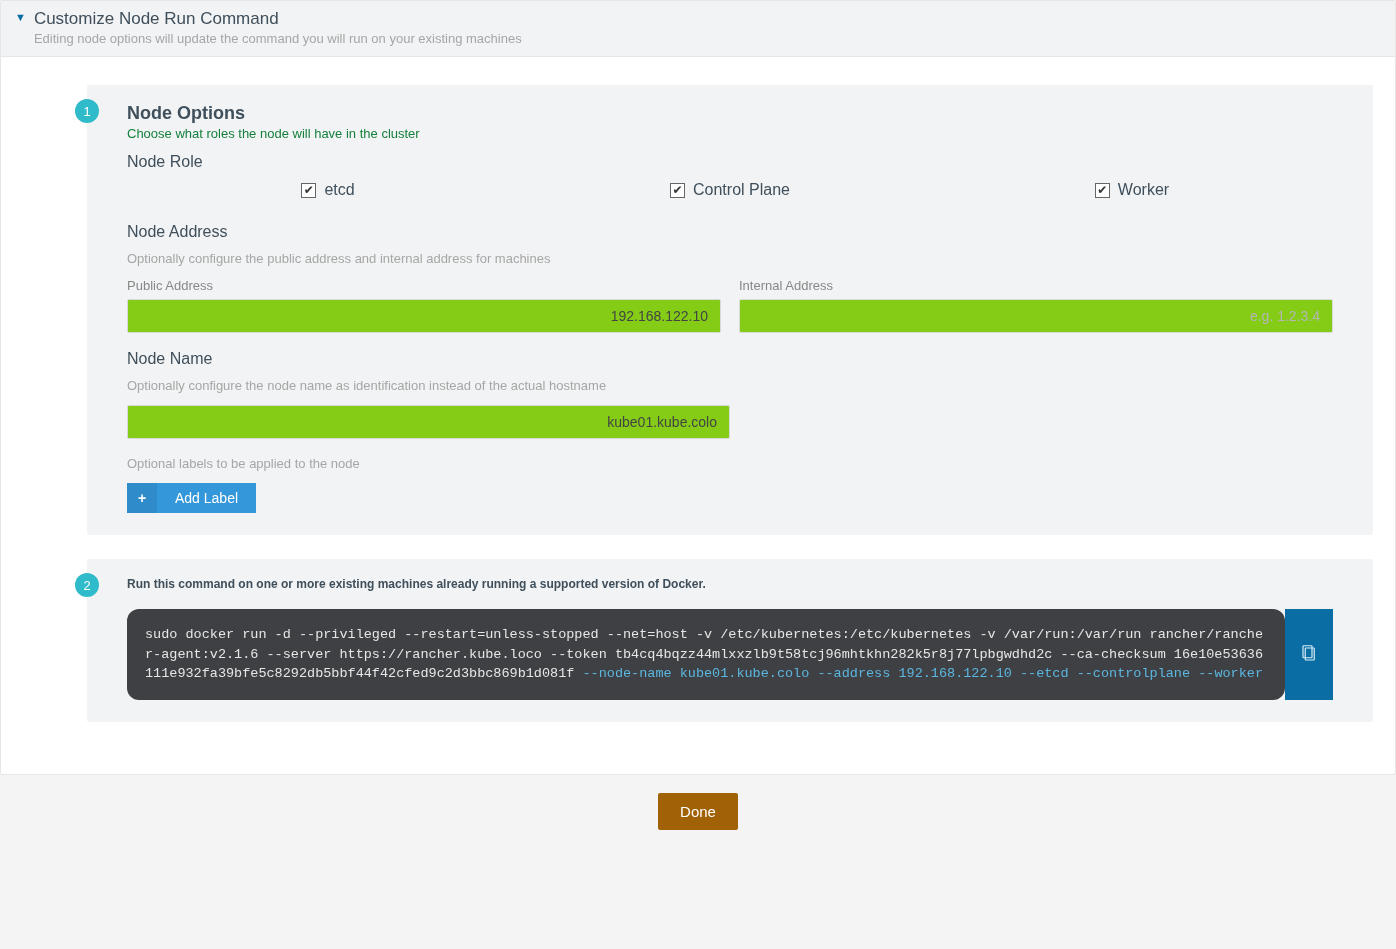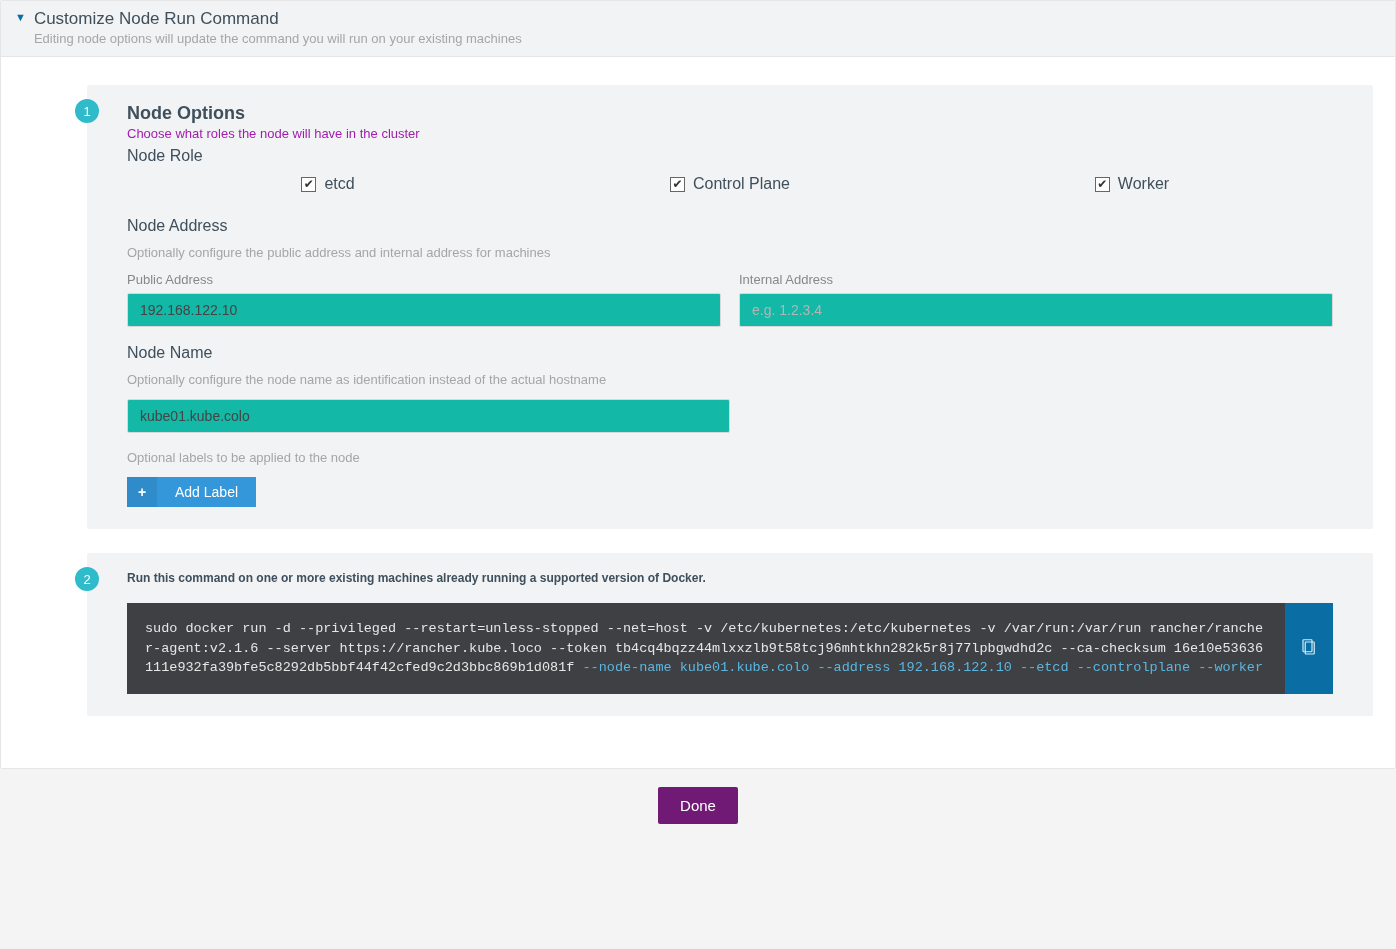--- a/index.html
+++ b/index.html
@@ -72,22 +72,22 @@
     }
 
     .section-title {
       font-size: 18px;
       color: #3f4f5b;
       font-weight: 700;
       margin-bottom: 2px;
     }
     .section-sub {
       font-size: 13px;
-      color: #a21caf;
-      margin-bottom: 6px;
+      color: #15803d;
+      margin-bottom: 12px;
     }
 
     .label-heading {
       font-size: 16px;
       color: #3f4f5b;
       font-weight: 400;
       margin-bottom: 10px;
     }
     .label-help {
       font-size: 13px;
@@ -141,22 +141,23 @@
       color: #888;
       margin-bottom: 6px;
       display: block;
     }
     input[type="text"] {
       width: 100%;
       padding: 8px 12px;
       border: 1px solid #d8d8d8;
       border-radius: 2px;
       font-size: 14px;
-      background: #14b8a6;
+      background: #84cc16;
       color: #444;
+      text-align: right;
     }
     input[type="text"]::placeholder { color: #b5b5b5; }
 
     .add-label-btn {
       display: inline-flex;
       align-items: stretch;
       background: #3497da;
       color: #fff;
       border: none;
       cursor: pointer;
@@ -192,41 +193,42 @@
     .command-text {
       flex: 1;
       background: #3f4043;
       color: #e6e6e6;
       font-family: "SFMono-Regular", Consolas, "Liberation Mono", Menlo, monospace;
       font-size: 13.5px;
       padding: 16px 18px;
       line-height: 1.45;
       white-space: pre-wrap;
       word-break: break-all;
+      border-radius: 12px;
     }
     .command-text .hl-arg { color: #5bb6e0; }
     .copy-btn {
       width: 48px;
       background: #0a6ea5;
       display: flex;
       align-items: center;
       justify-content: center;
       cursor: pointer;
       color: #d6ecf7;
     }
     .copy-btn svg { width: 18px; height: 18px; }
 
     
     .footer-bar {
       background: #f4f4f4;
       padding: 18px 0 24px 0;
       text-align: center;
     }
     .done-btn {
-      background: #701a75;
+      background: #a16207;
       color: #fff;
       border: none;
       padding: 10px 22px;
       font-size: 15px;
       cursor: pointer;
       border-radius: 2px;
     }
   </style>
 </head>
 <body>

